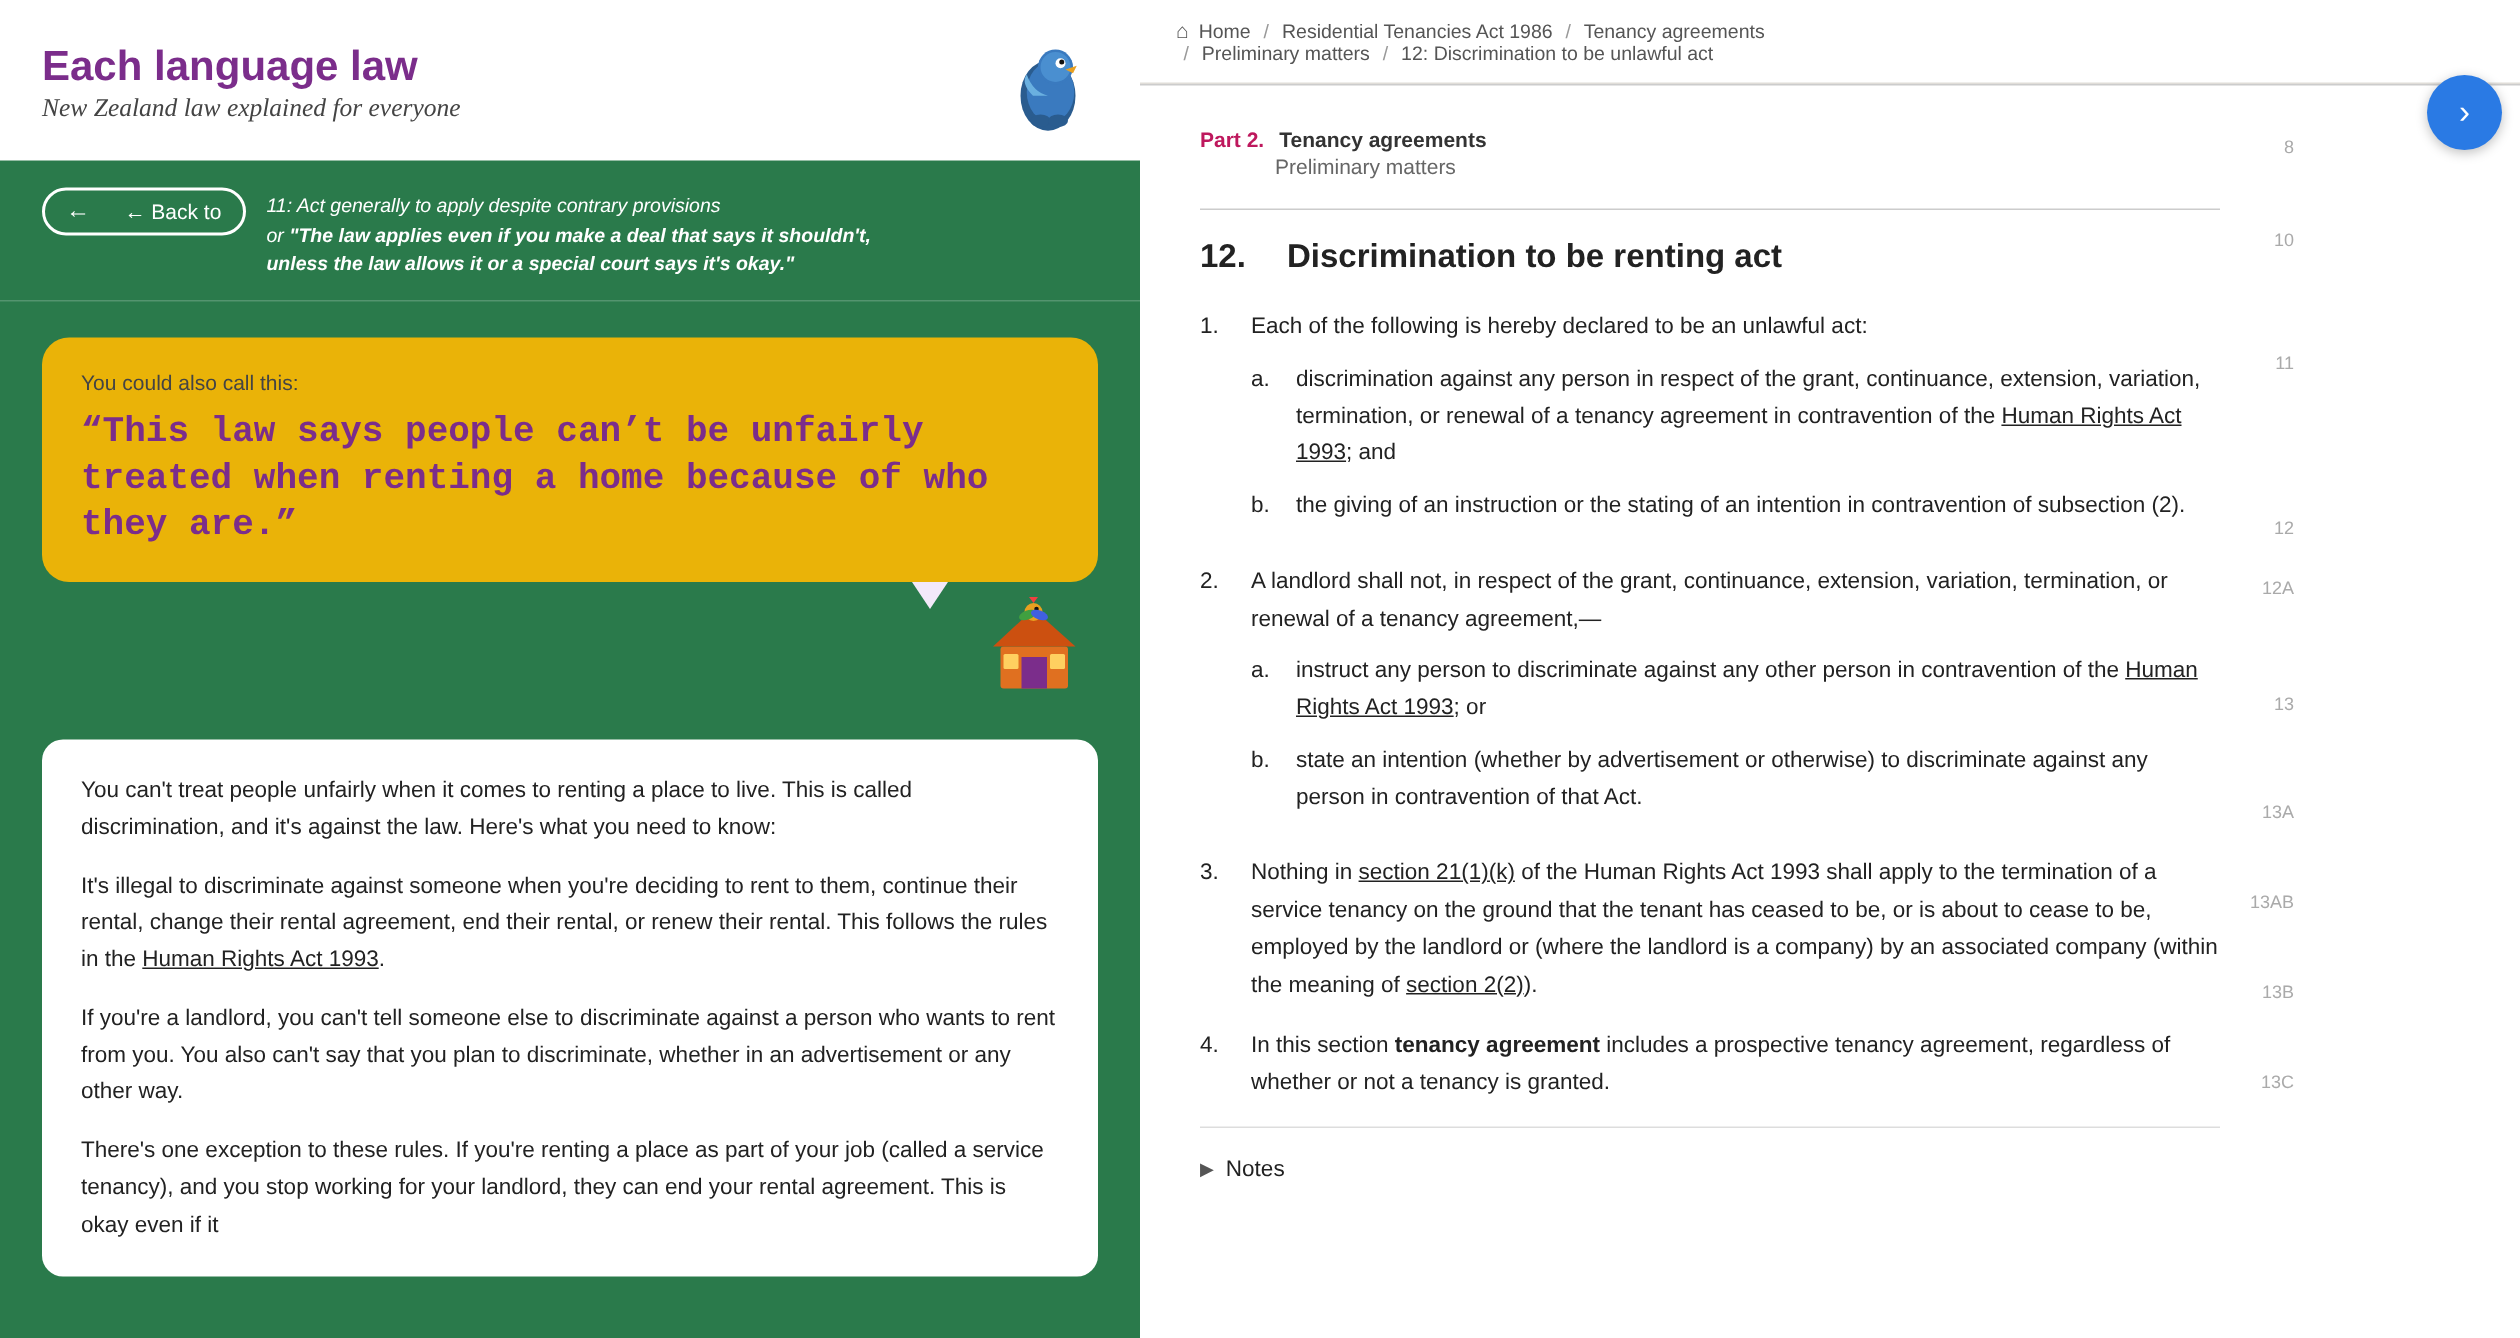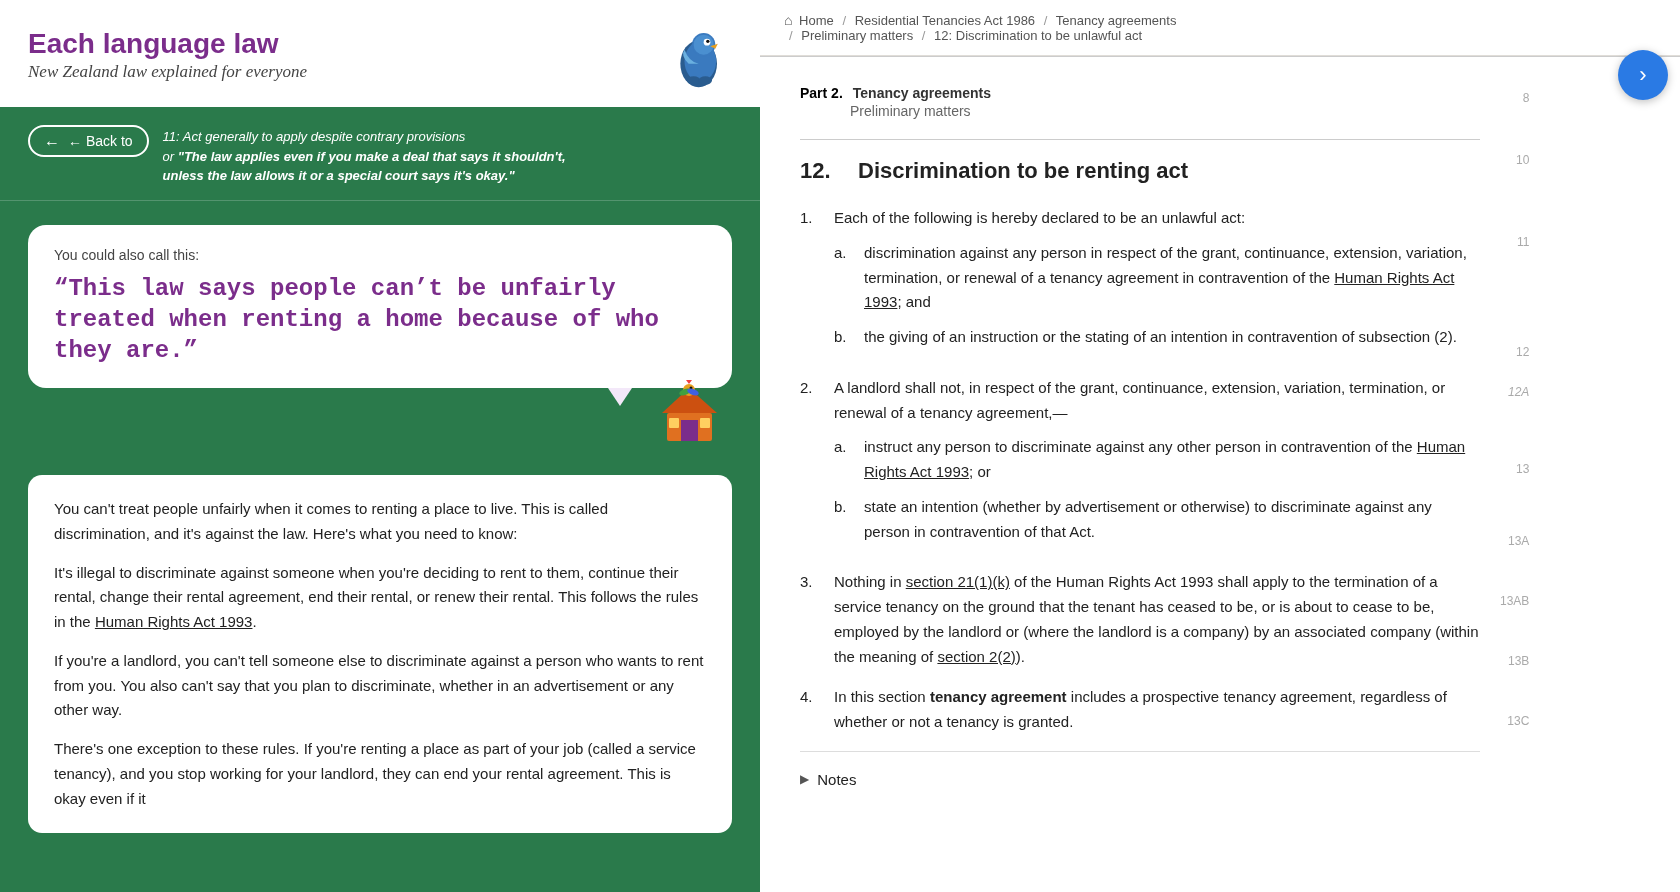--- a/index.html
+++ b/index.html
@@ -90,23 +90,24 @@
       font-weight: bold;
     }
 
     .left-content {
       padding: 24px 28px;
       overflow-y: auto;
       flex: 1;
     }
 
     .speech-bubble {
-      background: #ffffff;
+      background: #eab308;
       border-radius: 18px;
       padding: 22px 26px;
+      margin-bottom: 18px;
       position: relative;
     }
 
     .speech-bubble::after {
       content: '';
       position: absolute;
       bottom: -18px;
       right: 100px;
       border-width: 18px 12px 0 12px;
       border-style: solid;
@@ -197,21 +198,21 @@
       font-family: Arial, sans-serif;
       font-size: 14px;
       color: #666;
       display: flex;
       gap: 10px;
       margin-bottom: 2px;
     }
 
     .part-label .part-num {
       font-weight: bold;
-      color: #000000;
+      color: #be185d;
     }
 
     .part-label .part-title {
       font-weight: bold;
       color: #333;
     }
 
     .part-sub {
       font-family: Arial, sans-serif;
       font-size: 14px;
@@ -383,21 +384,21 @@
       <polygon points="56,34 65,31 62,37" fill="#e8a020"></polygon>
       <ellipse cx="36" cy="75" rx="8" ry="5" fill="#2a5c8f"></ellipse>
       <ellipse cx="50" cy="75" rx="8" ry="5" fill="#2a5c8f"></ellipse>
       <path d="M30,55 Q20,45 25,38 Q30,52 42,55" fill="#6ab0e0"></path>
     </svg>
   </div>
 
   <div class="back-nav">
     <button class="back-button">
       <span class="arrow">←</span>
-      <span style="margin-left:2px;">← Back to</span>
+      <span style="margin-left:17px;">← Back to</span>
     </button>
     <div class="back-nav-text">
       <div>11: Act generally to apply despite contrary provisions</div>
       <div>or <strong>"The law applies even if you make a deal that says it shouldn't,</strong></div>
       <div><strong>unless the law allows it or a special court says it's okay."</strong></div>
     </div>
   </div>
 
   <div class="left-content">
 
@@ -524,21 +525,21 @@
           <span>Notes</span>
         </div>
       </div>
     </div>
 
     <div class="line-numbers">
       <div class="line-num">8</div>
       <div class="line-num" style="margin-top:40px;">10</div>
       <div class="line-num" style="margin-top:60px;">11</div>
       <div class="line-num" style="margin-top:88px;">12</div>
-      <div class="line-num" style="margin-top:18px;font-style:italic;">12A</div>
+      <div class="line-num" style="margin-top:18px;">12A</div>
       <div class="line-num" style="margin-top:55px;">13</div>
       <div class="line-num" style="margin-top:50px;">13A</div>
       <div class="line-num" style="margin-top:38px;">13AB</div>
       <div class="line-num" style="margin-top:38px;">13B</div>
       <div class="line-num" style="margin-top:38px;">13C</div>
     </div>
   </div>
 </div>
 
 <button class="fab">

